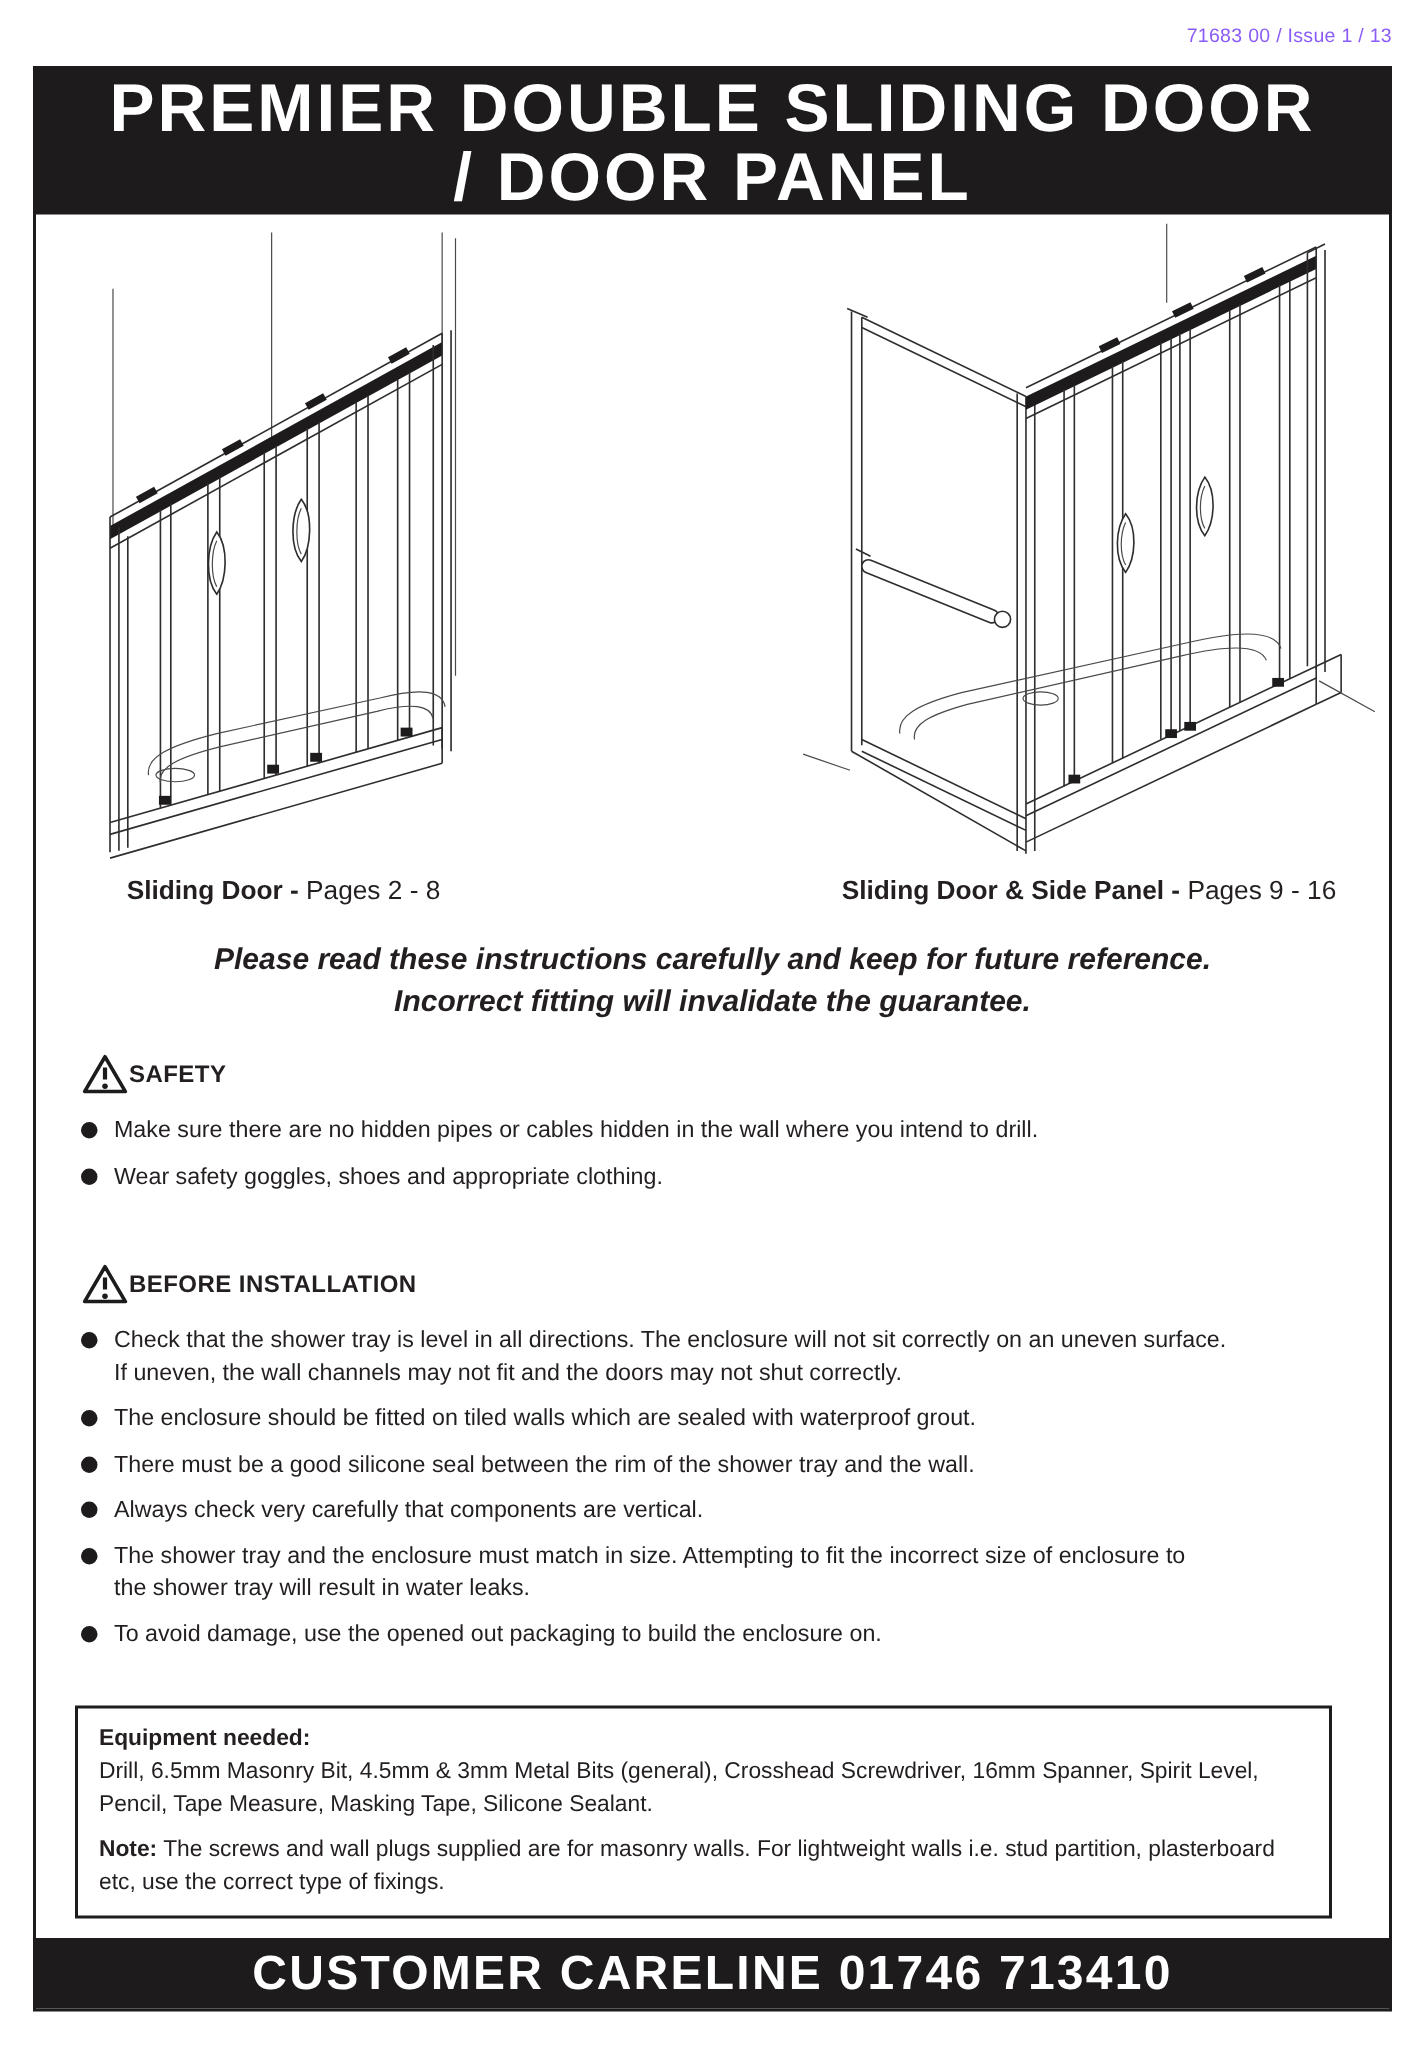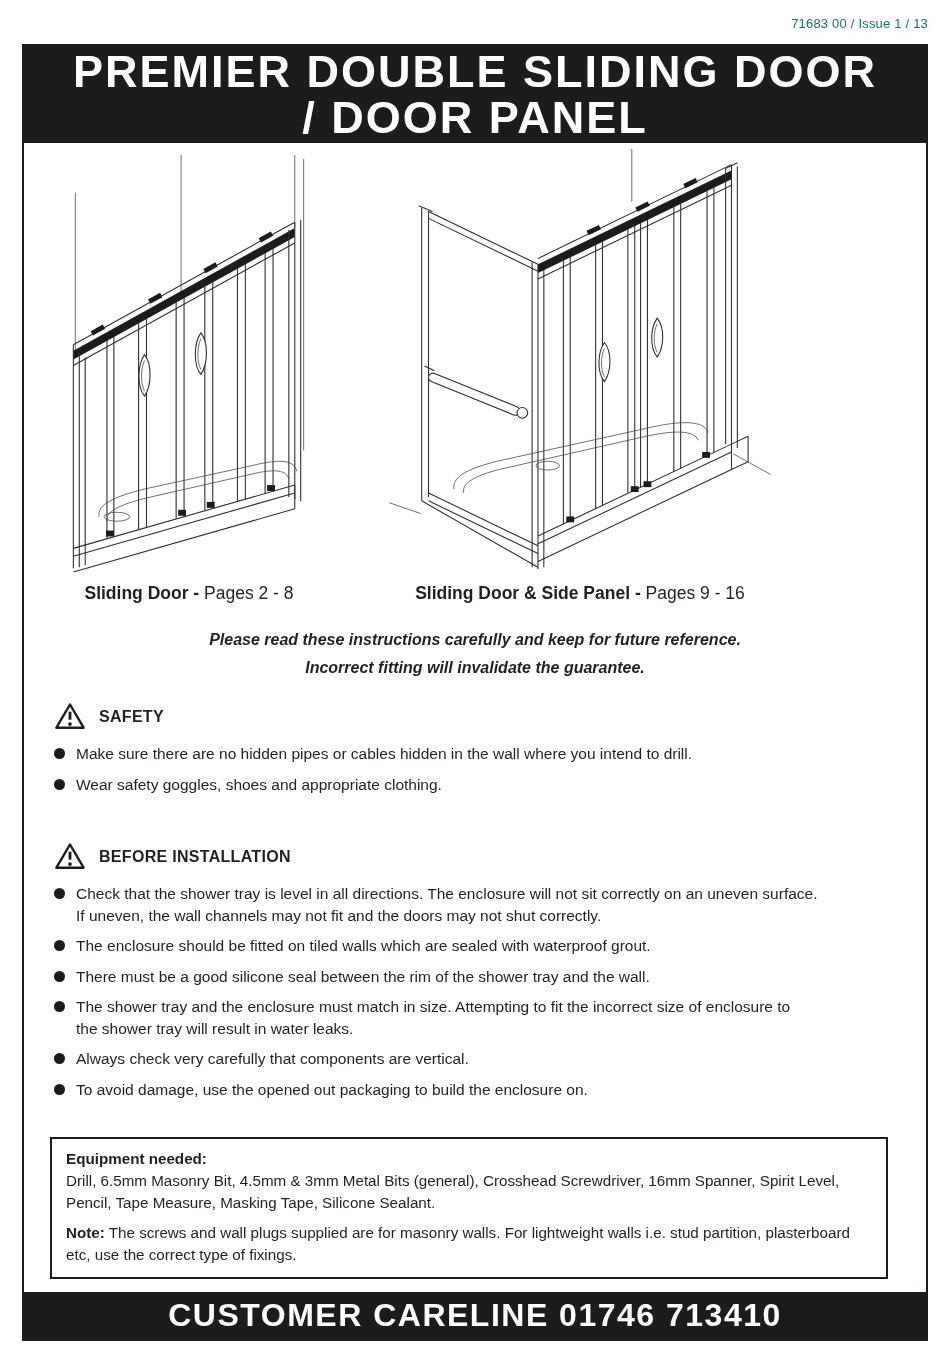--- a/index.html
+++ b/index.html
@@ -5,56 +5,56 @@
   * { margin: 0; padding: 0; box-sizing: border-box; }
   html, body { background: #ffffff; }
   body {
     width: 950px; height: 1370px;
     font-family: "Liberation Sans", sans-serif;
     color: #231f20;
     position: relative;
   }
   .doc-ref {
     position: absolute; top: 16px; right: 22px;
-    font-size: 13px; color: #0f766e; letter-spacing: 0.2px;
+    font-size: 13px; color: #8b5cf6; letter-spacing: 0.2px;
   }
   .page-frame {
     position: absolute; top: 44px; left: 22px;
     width: 906px; height: 1297px;
     border: 2px solid #1d1b1b;
     display: flex; flex-direction: column;
     background: #ffffff;
   }
   .title-bar {
     background: #1d1b1b; color: #ffffff;
     height: 97px; display: flex; flex-direction: column;
     align-items: center; justify-content: center;
     text-align: center;
   }
   .title-line {
     font-size: 45px; font-weight: 800; letter-spacing: 2px;
     line-height: 46px; white-space: nowrap;
   }
   .figures-row {
     margin-top: 6px;
-    display: flex; justify-content: flex-start; gap: 26px;
+    display: flex; justify-content: space-between; gap: 26px;
   }
   .figure-block { display: flex; flex-direction: column; align-items: center; }
   .figure-block svg { display: block; }
   .figure-caption {
     margin-top: 4px; font-size: 17.5px; white-space: nowrap;
   }
   .cap-bold { font-weight: bold; }
   .notice {
     margin-top: 22px; text-align: center;
-    font-style: italic; font-weight: bold; font-size: 16px;
+    font-style: italic; font-weight: bold; font-size: 20px;
     line-height: 28px;
   }
   .section-heading {
-    display: flex; align-items: center; gap: 13px;
+    display: flex; align-items: center; gap: 0;
     margin-left: 30px;
   }
   .section-heading.safety { margin-top: 20px; }
   .section-heading.before { margin-top: 38px; }
   .section-heading .label {
     font-weight: bold; font-size: 16px; letter-spacing: 0.3px;
   }
   ul.bullets {
     list-style: none;
     margin: 12px 30px 0 30px;
@@ -285,23 +285,23 @@
       <circle cx="20" cy="27.5" r="2.3" fill="#1d1b1b"></circle>
     </svg>
     <span class="label">BEFORE INSTALLATION</span>
   </div>
 
   <ul class="bullets">
     <li><span class="bullet-text">Check that the shower tray is level in all directions. The enclosure will not sit correctly on an uneven surface.
 If uneven, the wall channels may not fit and the doors may not shut correctly.</span></li>
     <li><span class="bullet-text">The enclosure should be fitted on tiled walls which are sealed with waterproof grout.</span></li>
     <li><span class="bullet-text">There must be a good silicone seal between the rim of the shower tray and the wall.</span></li>
+    <li><span class="bullet-text">Always check very carefully that components are vertical.</span></li>
     <li><span class="bullet-text">The shower tray and the enclosure must match in size. Attempting to fit the incorrect size of enclosure to
 the shower tray will result in water leaks.</span></li>
-    <li><span class="bullet-text">Always check very carefully that components are vertical.</span></li>
     <li><span class="bullet-text">To avoid damage, use the opened out packaging to build the enclosure on.</span></li>
   </ul>
 
   <div class="equipment-box">
     <div class="eq-head">Equipment needed:</div>
     <div class="eq-items">Drill, 6.5mm Masonry Bit, 4.5mm &amp; 3mm Metal Bits (general), Crosshead Screwdriver, 16mm Spanner, Spirit Level, Pencil, Tape Measure, Masking Tape, Silicone Sealant.</div>
     <div class="eq-note">
       <span class="bold-inline">Note:</span><span> The screws and wall plugs supplied are for masonry walls. For lightweight walls i.e. stud partition, plasterboard etc, use the correct type of fixings.</span>
     </div>
   </div>

